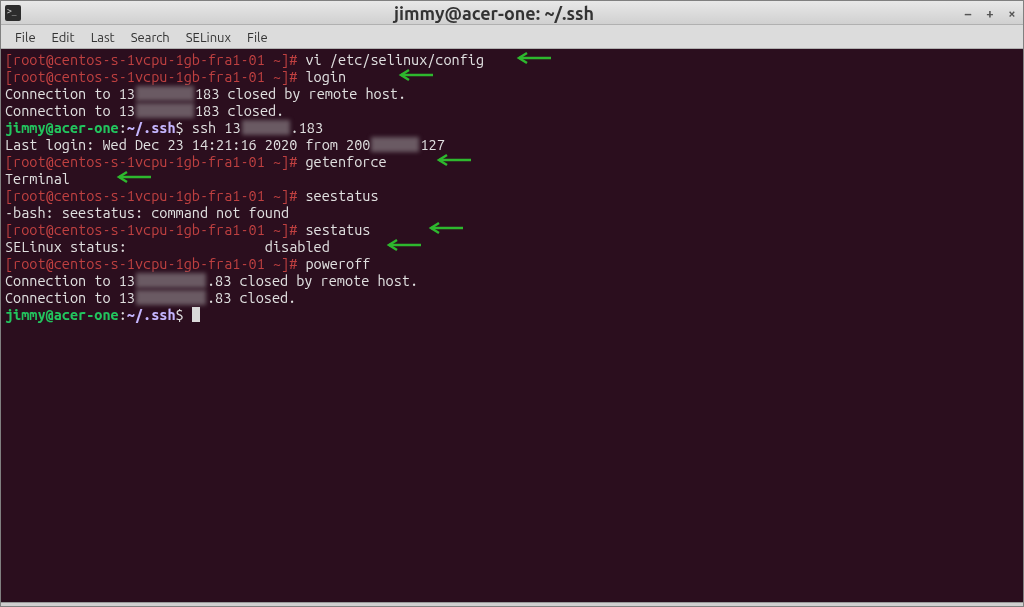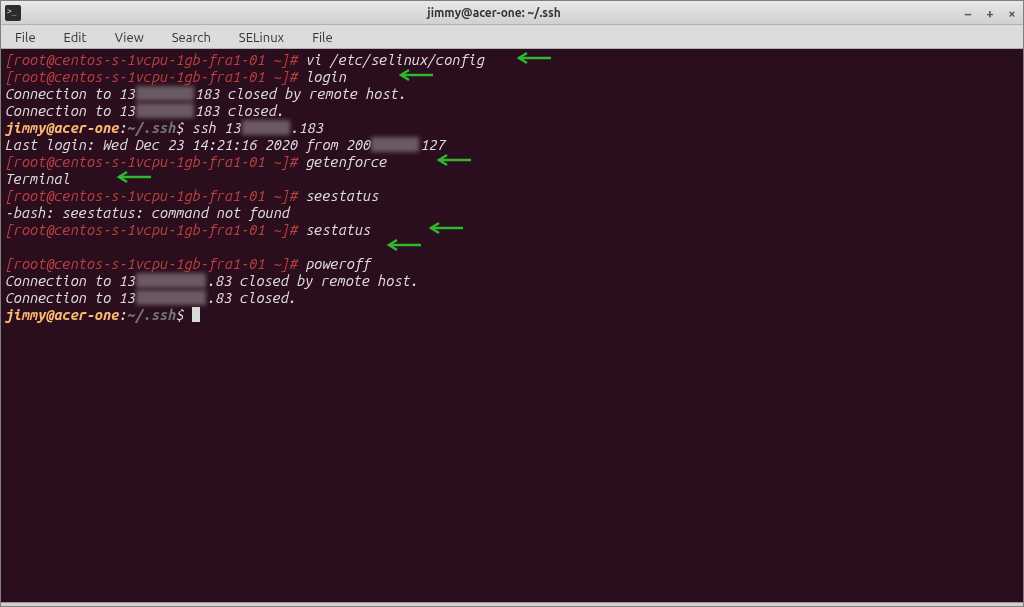--- a/index.html
+++ b/index.html
@@ -43,21 +43,21 @@
       color: #ccc;
       font-size: 8px;
       position: absolute;
       top: 2px;
       left: 2px;
       font-family: monospace;
     }
     .title-text {
       flex: 1;
       text-align: center;
-      font-size: 12px;
+      font-size: 18px;
       font-weight: bold;
       color: #333;
     }
     .window-controls {
       display: flex;
       gap: 8px;
       font-size: 13px;
       color: #555;
     }
     .win-btn {
@@ -68,21 +68,21 @@
       align-items: center;
       justify-content: center;
       font-weight: bold;
     }
     .menubar {
       height: 24px;
       background: #dcdcdc;
       display: flex;
       align-items: center;
       padding: 0 6px;
-      gap: 12px;
+      gap: 0;
       border-bottom: 1px solid #b0b0b0;
       font-size: 13px;
       color: #333;
     }
     .menu-item {
       padding: 2px 8px;
       cursor: pointer;
     }
     .terminal {
       flex: 1;
@@ -92,25 +92,24 @@
       line-height: 17px;
       color: #d9d9d9;
       padding: 2px 4px;
       overflow: hidden;
       position: relative;
       white-space: pre;
     }
     .line {
       position: relative;
       height: 17px;
-      font-style: italic;
     }
     .red { color: #bf4040; }
-    .green { color: #fdba74; font-weight: bold; }
-    .blue { color: #737373; font-weight: bold; }
+    .green { color: #22c55e; font-weight: bold; }
+    .blue { color: #c4b5fd; font-weight: bold; }
     .white { color: #e0e0e0; }
     .cursor {
       display: inline-block;
       width: 8px;
       height: 15px;
       background: #d9d9d9;
       vertical-align: -2px;
     }
     .censor {
       display: inline-block;
@@ -145,38 +144,38 @@
     <div class="title-text">jimmy@acer-one: ~/.ssh</div>
     <div class="window-controls">
       <div class="win-btn">–</div>
       <div class="win-btn">+</div>
       <div class="win-btn">×</div>
     </div>
   </div>
   <div class="menubar">
     <div class="menu-item">File</div>
     <div class="menu-item">Edit</div>
-    <div class="menu-item">View</div>
+    <div class="menu-item">Last</div>
     <div class="menu-item">Search</div>
     <div class="menu-item">SELinux</div>
     <div class="menu-item">File</div>
   </div>
   <div class="terminal" id="term"><div class="line"><span class="red">[root@centos-s-1vcpu-1gb-fra1-01 ~]#</span><span class="white"> vi /etc/selinux/config</span><span class="arrow" style="left:508px; top:0px;"><svg width="40" height="14" viewBox="0 0 40 14">
             <line x1="38" y1="7" x2="6" y2="7"></line>
             <polyline points="14,2 6,7 14,12"></polyline>
           </svg></span></div><div class="line"><span class="red">[root@centos-s-1vcpu-1gb-fra1-01 ~]#</span><span class="white"> login </span><span class="arrow" style="left:390px; top:0px;"><svg width="40" height="14" viewBox="0 0 40 14">
             <line x1="38" y1="7" x2="6" y2="7"></line>
             <polyline points="14,2 6,7 14,12"></polyline>
           </svg></span></div><div class="line"><span class="white">Connection to 13</span><span class="censor" style="width:58px"></span><span class="white">183 closed by remote host.</span></div><div class="line"><span class="white">Connection to 13</span><span class="censor" style="width:58px"></span><span class="white">183 closed.</span></div><div class="line"><span class="green">jimmy@acer-one</span><span class="white">:</span><span class="blue">~/.ssh</span><span class="white">$</span><span class="white"> ssh 13</span><span class="censor" style="width:48px"></span><span class="white">.183</span></div><div class="line"><span class="white">Last login: Wed Dec 23 14:21:16 2020 from 200</span><span class="censor" style="width:48px"></span><span class="white">127</span></div><div class="line"><span class="red">[root@centos-s-1vcpu-1gb-fra1-01 ~]#</span><span class="white"> getenforce </span><span class="arrow" style="left:428px; top:0px;"><svg width="40" height="14" viewBox="0 0 40 14">
             <line x1="38" y1="7" x2="6" y2="7"></line>
             <polyline points="14,2 6,7 14,12"></polyline>
           </svg></span></div><div class="line"><span class="white">Terminal </span><span class="arrow" style="left:108px; top:0px;"><svg width="40" height="14" viewBox="0 0 40 14">
             <line x1="38" y1="7" x2="6" y2="7"></line>
             <polyline points="14,2 6,7 14,12"></polyline>
           </svg></span></div><div class="line"><span class="red">[root@centos-s-1vcpu-1gb-fra1-01 ~]#</span><span class="white"> seestatus</span></div><div class="line"><span class="white">-bash: seestatus: command not found</span></div><div class="line"><span class="red">[root@centos-s-1vcpu-1gb-fra1-01 ~]#</span><span class="white"> sestatus </span><span class="arrow" style="left:420px; top:0px;"><svg width="40" height="14" viewBox="0 0 40 14">
             <line x1="38" y1="7" x2="6" y2="7"></line>
             <polyline points="14,2 6,7 14,12"></polyline>
-          </svg></span></div><div class="line"><span class="arrow" style="left:378px; top:0px;"><svg width="40" height="14" viewBox="0 0 40 14">
+          </svg></span></div><div class="line"><span class="white">SELinux status:                 disabled </span><span class="arrow" style="left:378px; top:0px;"><svg width="40" height="14" viewBox="0 0 40 14">
             <line x1="38" y1="7" x2="6" y2="7"></line>
             <polyline points="14,2 6,7 14,12"></polyline>
           </svg></span></div><div class="line"><span class="red">[root@centos-s-1vcpu-1gb-fra1-01 ~]#</span><span class="white"> poweroff</span></div><div class="line"><span class="white">Connection to 13</span><span class="censor" style="width:70px"></span><span class="white">.83 closed by remote host.</span></div><div class="line"><span class="white">Connection to 13</span><span class="censor" style="width:70px"></span><span class="white">.83 closed.</span></div><div class="line"><span class="green">jimmy@acer-one</span><span class="white">:</span><span class="blue">~/.ssh</span><span class="white">$</span><span class="white"> </span><span class="cursor"></span></div></div>
   <div class="bottom-bar"></div>
 </div>
 
 </body></html>

